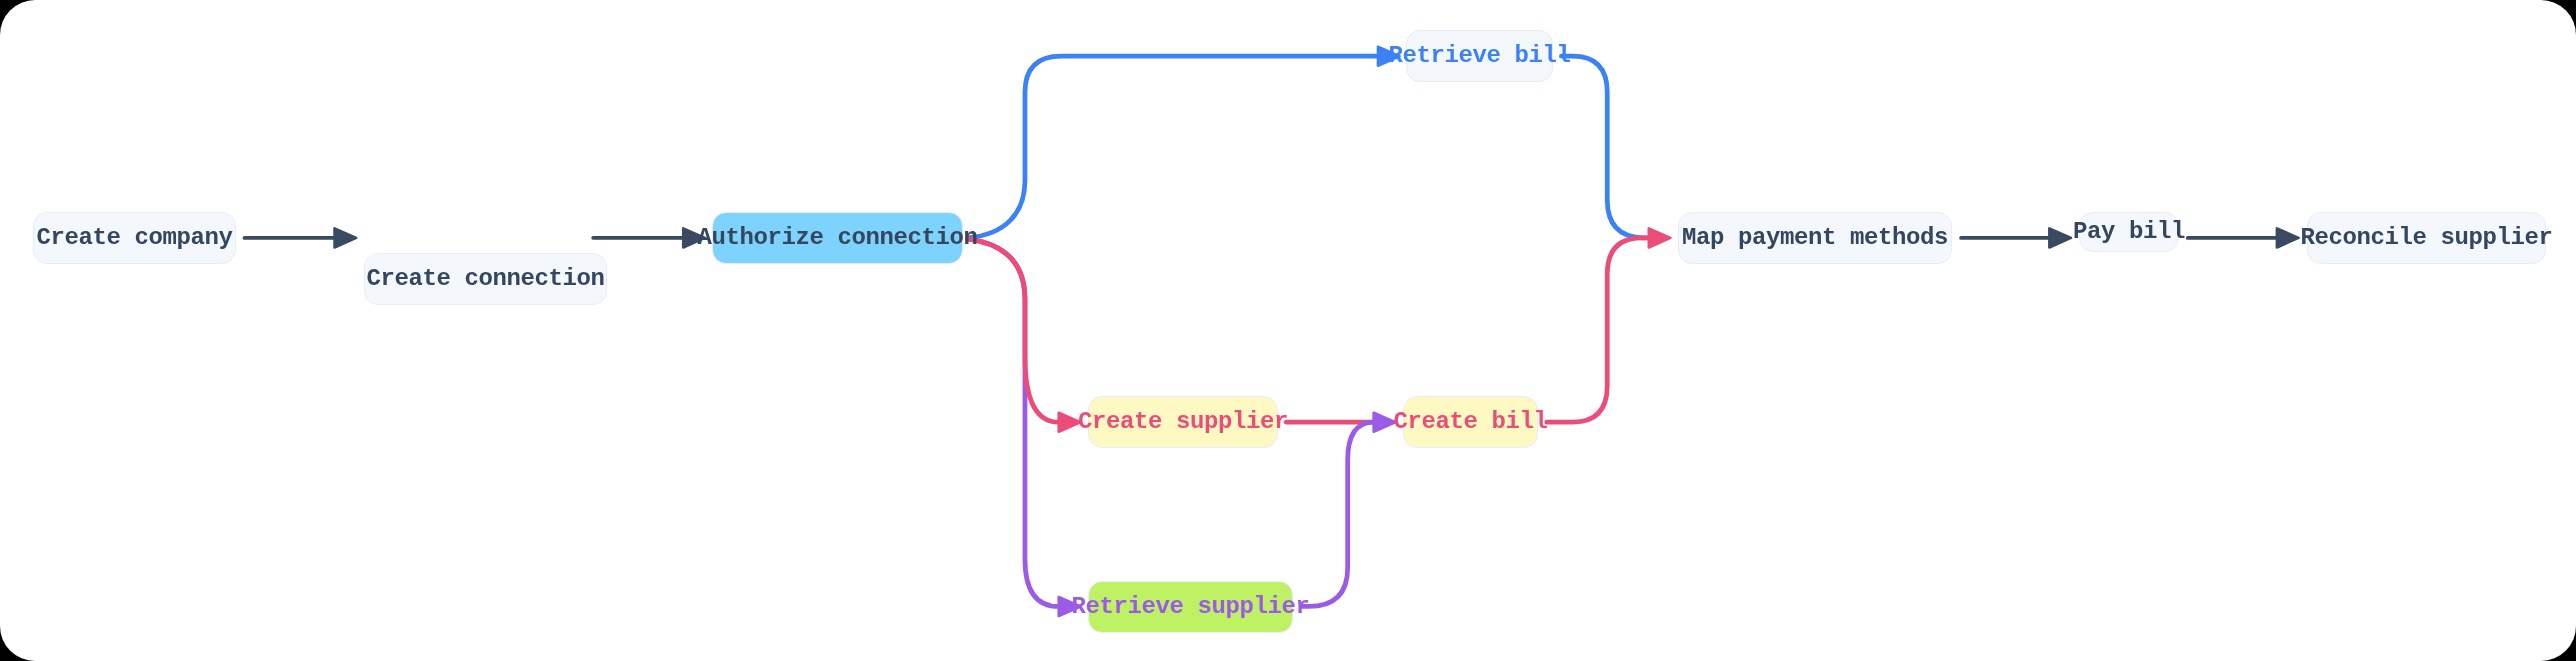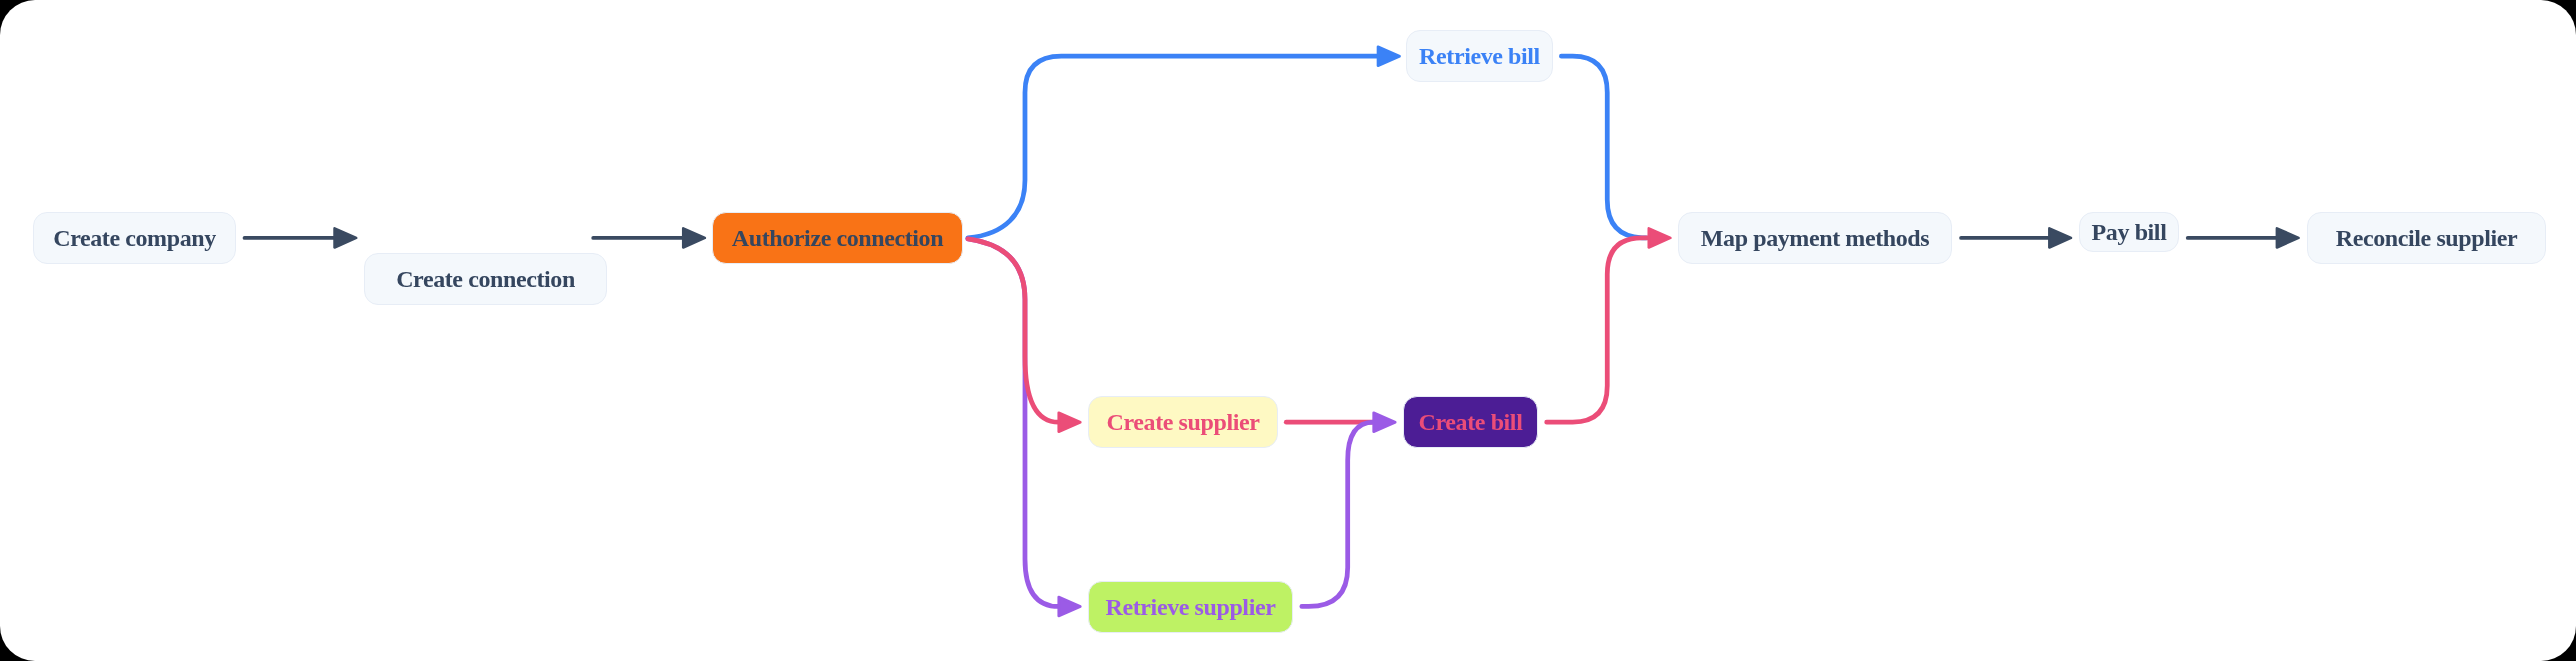--- a/index.html
+++ b/index.html
@@ -12,21 +12,21 @@
   }
   .edges-layer { position:absolute; left:0; top:0; width:2576px; height:661px; z-index:1; }
   .nodes-layer { position:absolute; left:0; top:0; width:2576px; height:661px; z-index:2; }
   .node {
     position:absolute;
     display:flex; align-items:center; justify-content:center;
     background:#f4f8fc;
     border:1.7px solid #e7edf6;
     border-radius:14px;
     box-sizing:border-box;
-    font-family:Liberation Serif, serif;
+    font-family:Liberation Mono, monospace;
     font-weight:700;
     font-size:24px;
     letter-spacing:-0.4px;
     white-space:nowrap;
     line-height:1;
   }
 </style>
 </head>
 <body>
 
@@ -50,24 +50,24 @@
         <path d="M 1486 488 L 1598 488" fill="none" stroke="#eb4d78" stroke-width="5.5" stroke-linecap="round"></path>
         <path d="M 1504 701 L 1512 701 Q 1557 701 1557 656 L 1557 532 Q 1557 488 1587 488" fill="none" stroke="#9b5be6" stroke-width="5.5" stroke-linecap="round"></path>
         <polygon points="1587,477 1612,488 1587,499" fill="#9b5be6" stroke="#9b5be6" stroke-width="3" stroke-linejoin="round"></polygon>
         <path d="M 1804 65 L 1817 65 Q 1857 65 1857 107 L 1857 231 Q 1857 273 1897 275 L 1902 275" fill="none" stroke="#3b82f6" stroke-width="5.5" stroke-linecap="round"></path>
         <path d="M 1787 488 L 1817 488 Q 1857 488 1857 446 L 1857 317 Q 1857 275 1897 275 L 1905 275" fill="none" stroke="#eb4d78" stroke-width="5.5" stroke-linecap="round"></path>
         <polygon points="1905,264 1930,275 1905,286" fill="#eb4d78" stroke="#eb4d78" stroke-width="3" stroke-linejoin="round"></polygon>
       </svg>
     <div class="nodes-layer" id="nodes">
         <div class="node" style="left: 33px; top: 212px; width: 203px; height: 52px; color: rgb(53, 70, 95); background: rgb(244, 248, 252); border-color: rgb(231, 237, 246);">Create company</div>
         <div class="node" style="left: 364px; top: 212px; width: 243px; height: 52px; color: rgb(53, 70, 95); background: rgb(244, 248, 252); border-color: rgb(231, 237, 246); margin-top: 41px;">Create connection</div>
-        <div class="node" style="left: 712px; top: 212px; width: 251px; height: 52px; color: rgb(53, 70, 95); background: #f97316; border-color: rgb(231, 237, 246);">Authorize connection</div>
+        <div class="node" style="left: 712px; top: 212px; width: 251px; height: 52px; color: rgb(53, 70, 95); background: #7dd3fc; border-color: rgb(231, 237, 246);">Authorize connection</div>
         <div class="node" style="left: 1406px; top: 30px; width: 147px; height: 52px; color: rgb(59, 130, 246); background: rgb(244, 248, 252); border-color: rgb(231, 237, 246);">Retrieve bill</div>
         <div class="node" style="left: 1088px; top: 396px; width: 190px; height: 52px; color: rgb(235, 77, 120); background: #fef9c3; border-color: rgb(231, 237, 246);">Create supplier</div>
-        <div class="node" style="left: 1403px; top: 396px; width: 135px; height: 52px; color: rgb(235, 77, 120); background: #4c1d95; border-color: rgb(231, 237, 246);">Create bill</div>
+        <div class="node" style="left: 1403px; top: 396px; width: 135px; height: 52px; color: rgb(235, 77, 120); background: #fef9c3; border-color: rgb(231, 237, 246);">Create bill</div>
         <div class="node" style="left: 1088px; top: 581px; width: 205px; height: 52px; color: rgb(155, 91, 230); background: #bef264; border-color: rgb(231, 237, 246);">Retrieve supplier</div>
         <div class="node" style="left: 1678px; top: 212px; width: 274px; height: 52px; color: rgb(53, 70, 95); background: rgb(244, 248, 252); border-color: rgb(231, 237, 246);">Map payment methods</div>
         <div class="node" style="left: 2079px; top: 212px; width: 100px; height: 40px; color: rgb(53, 70, 95); background: rgb(244, 248, 252); border-color: rgb(231, 237, 246);">Pay bill</div>
         <div class="node" style="left: 2307px; top: 212px; width: 239px; height: 52px; color: rgb(53, 70, 95); background: rgb(244, 248, 252); border-color: rgb(231, 237, 246);">Reconcile supplier</div>
       </div>
   </div>
 </div>
 
 
 </body></html>

